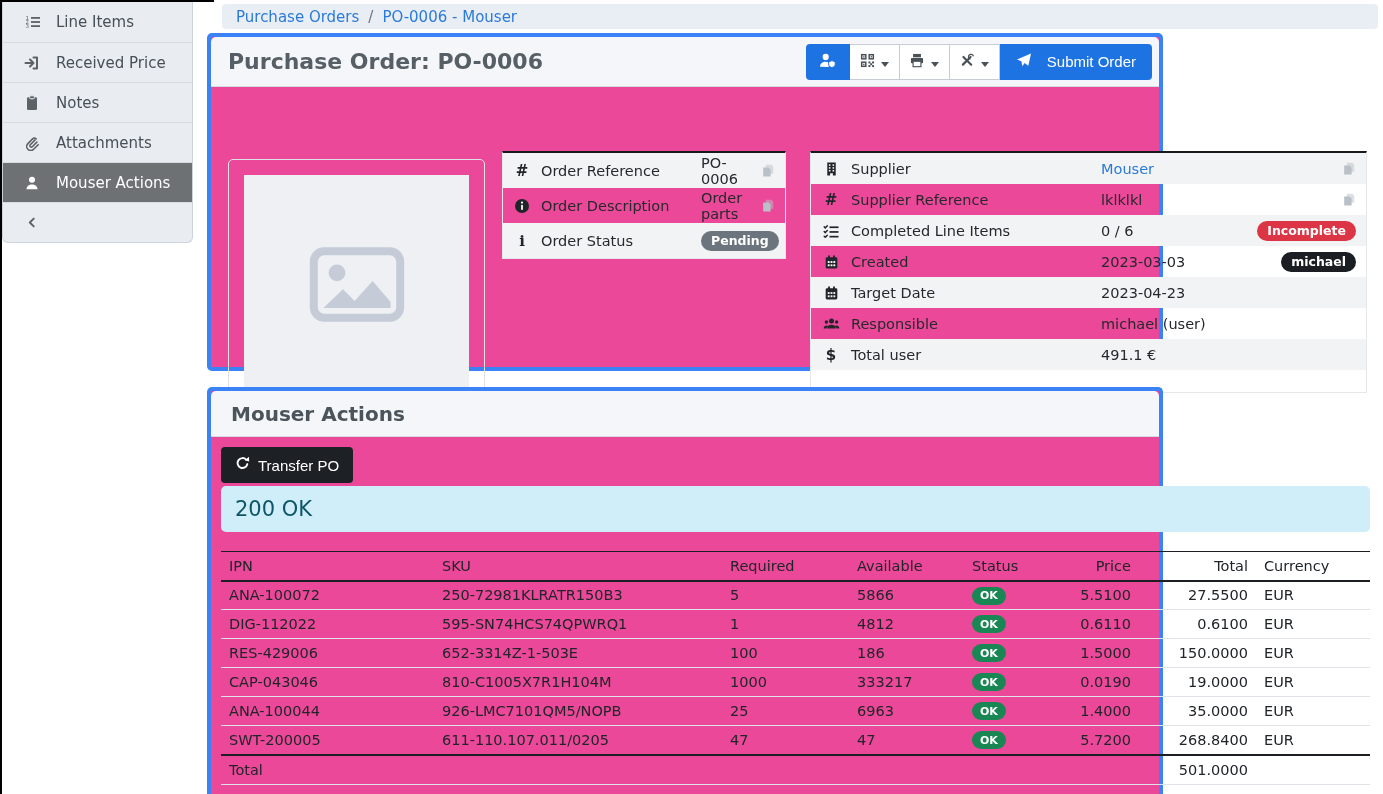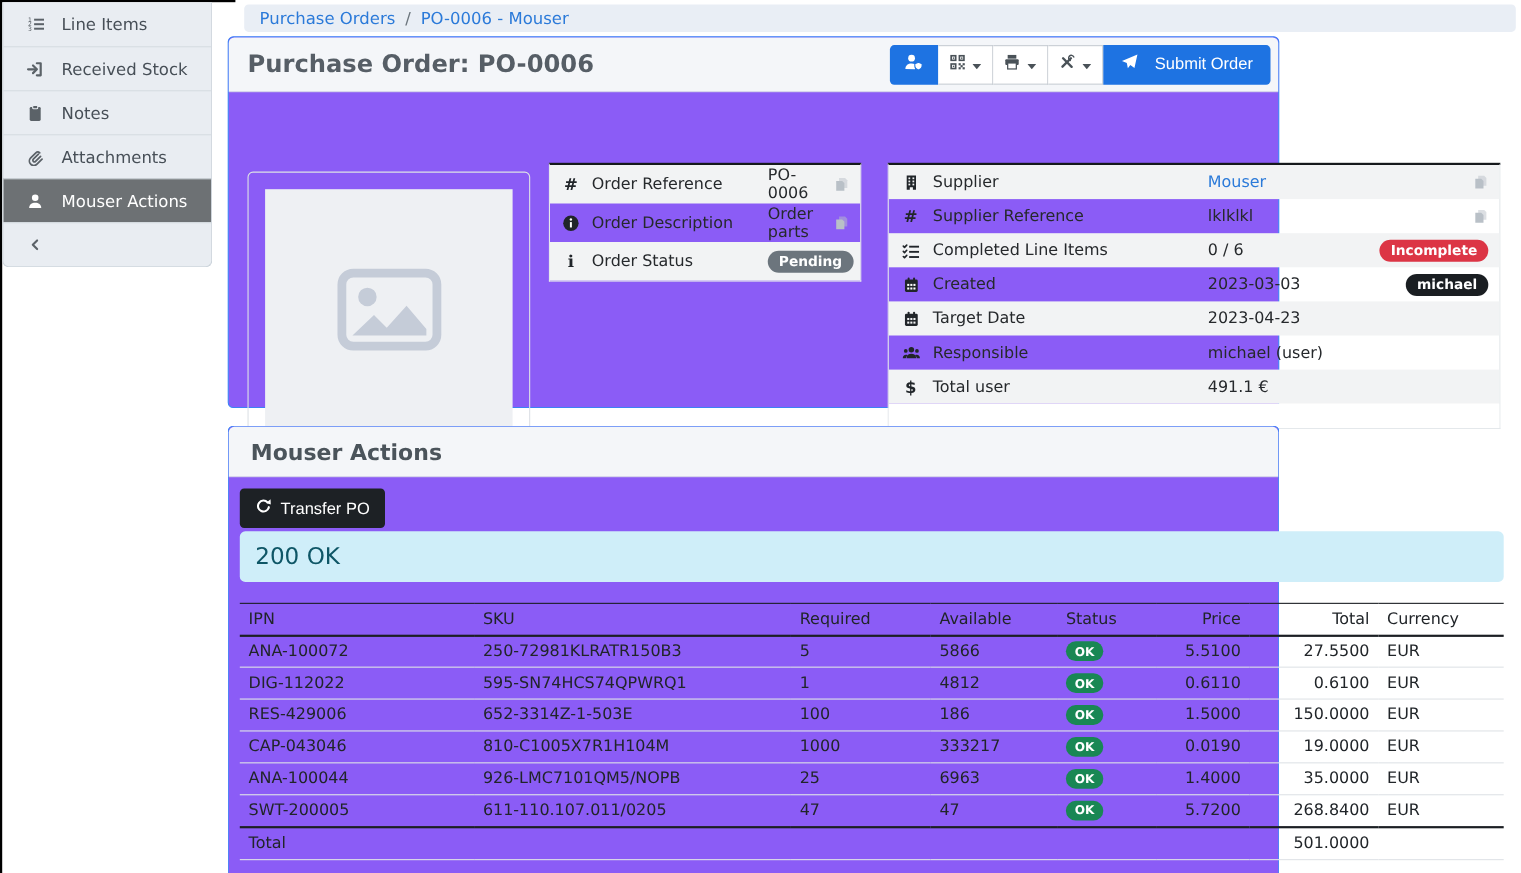--- a/index.html
+++ b/index.html
@@ -20,22 +20,22 @@
   .side-item.active .sicon { color:#fff; }
 
   
   .crumb-bar { position:absolute; left:222px; top:4px; width:1156px; height:25px;
     background:#e9eef5; border-radius:4px; display:flex; align-items:center;
     padding-left:14px; gap:9px; font-size:15px; }
   .crumb-bar a { color:#2b7ad9; text-decoration:none; cursor:pointer; }
   .crumb-sep { color:#6c757d; }
 
   
-  .panel { position:absolute; left:207px; width:956px; background:#8b5cf6;
-    border:1px solid #3b82f6; border-radius:5px; }
+  .panel { position:absolute; left:207px; width:956px; background:#ec4899;
+    border:4px solid #3b82f6; border-radius:5px; }
   .panel-hdr { background:#f4f6f9; border-bottom:1px solid #d6dbe0; border-radius:5px 5px 0 0;
     display:flex; align-items:center; }
   #po-panel { top:33px; height:338px; }
   #po-panel .panel-hdr { height:50px; padding:0 7px 0 17px; justify-content:space-between; }
   .page-title { font-size:22px; font-weight:600; color:#565e66; }
   #actions-panel { top:387px; height:407px; border-bottom:none; border-radius:5px 5px 0 0; }
   #actions-panel .panel-hdr { height:46px; padding-left:20px; }
   .panel2-title { font-size:20px; font-weight:600; color:#4b545b; }
   .panel-body { position:relative; }
 
@@ -126,21 +126,21 @@
       <span>Line Items</span>
     </div>
     <div class="side-item">
       <span class="sicon">
         <svg width="16" height="16" viewBox="0 0 16 16" fill="none" stroke="currentColor" stroke-width="2" stroke-linecap="round" stroke-linejoin="round">
             <path d="M1.5 8h7.5"></path>
             <path d="M6 4.5 9.5 8 6 11.5"></path>
             <path d="M9.5 2.5h3.5v11H9.5"></path>
           </svg>
       </span>
-      <span>Received Stock</span>
+      <span>Received Price</span>
     </div>
     <div class="side-item">
       <span class="sicon">
         <svg width="16" height="16" viewBox="0 0 16 16" fill="currentColor">
             <rect x="3" y="2.2" width="10" height="12.8" rx="1.3"></rect>
             <rect x="5.7" y="0.8" width="4.6" height="3" rx="0.9" stroke="#e9edf2" stroke-width="1"></rect>
           </svg>
       </span>
       <span>Notes</span>
     </div>

